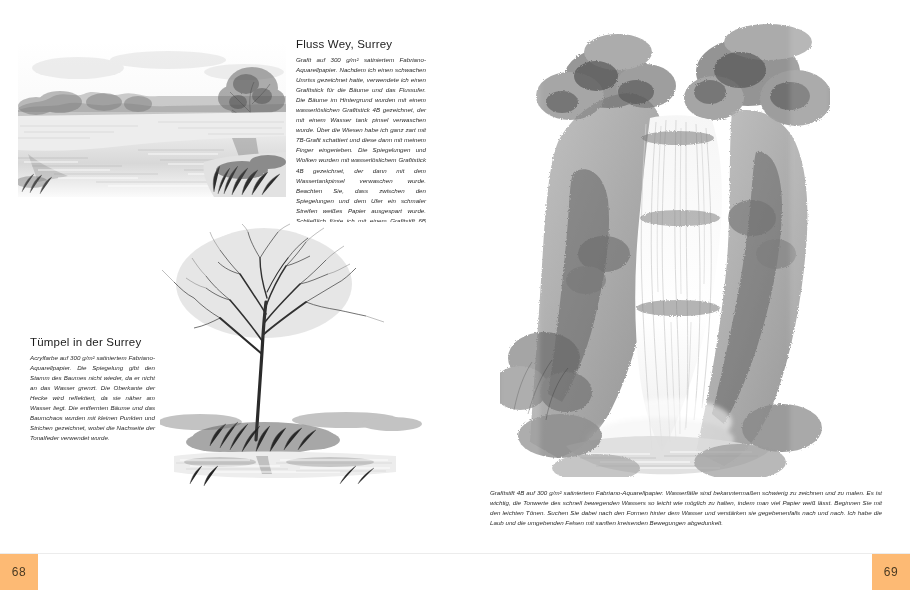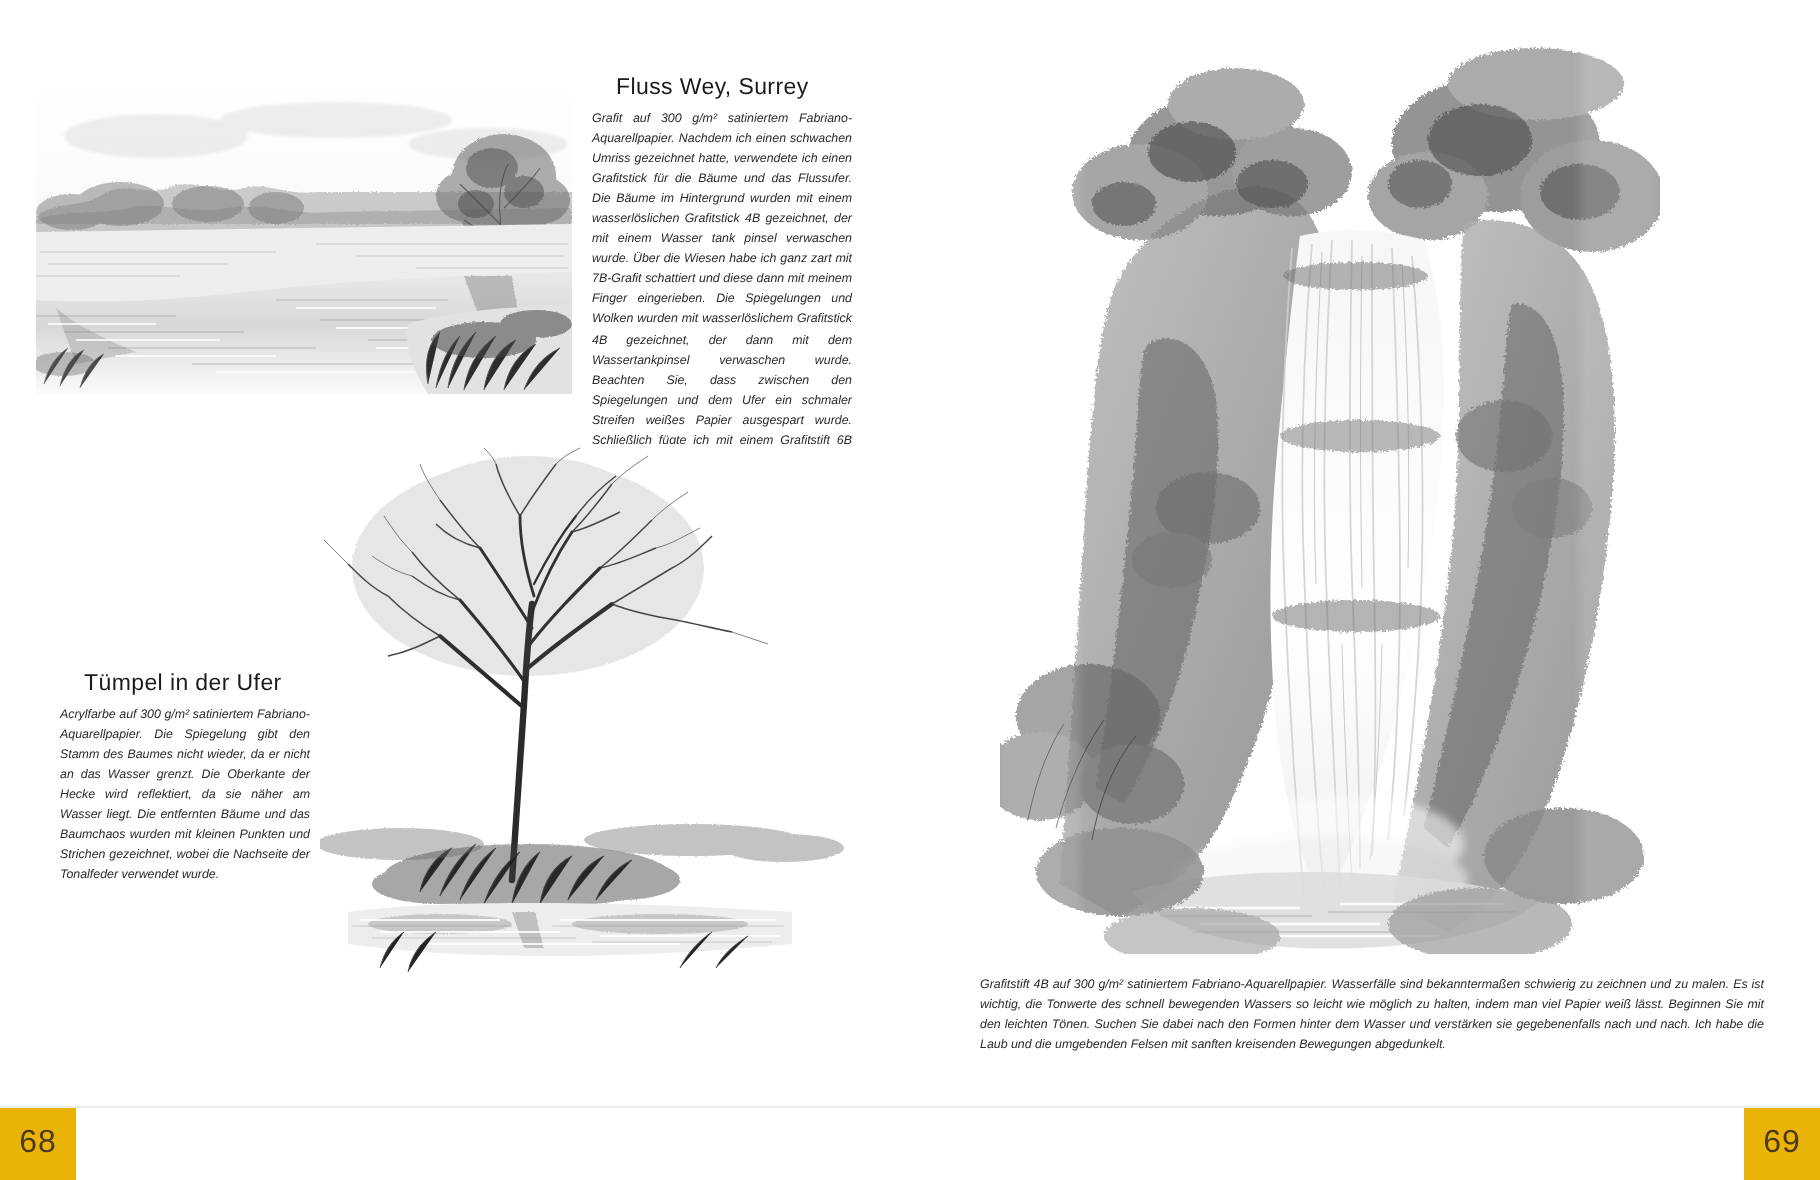--- a/index.html
+++ b/index.html
@@ -36,36 +36,36 @@
     width: 910px;
     height: 36px;
     background: #ffffff;
     border-top: 1px solid #ececec;
   }
   .folio {
     position: absolute;
     bottom: 0;
     width: 38px;
     height: 36px;
-    background: #eab308;
+    background: #fdba74;
     color: #4a3a22;
-    font-size: 16px;
+    font-size: 12px;
     display: flex;
     align-items: center;
     justify-content: center;
     letter-spacing: .5px;
   }
   .folio-left  { left: 0; }
   .folio-right { right: 0; }
 
   .caption-title {
     font-size: 11.5px;
     color: #1b1b1b;
     letter-spacing: .2px;
-    margin: 0 0 5px 12px;
+    margin: 0 0 5px 0;
     font-weight: 400;
   }
   .caption-body {
     font-size: 6.2px;
     line-height: 1.62;
     color: #2a2a2a;
     font-style: italic;
     margin: 0;
     text-align: justify;
   }
@@ -277,21 +277,21 @@
       </g>
 
       <g stroke="#2b2b2b" stroke-width="0.5" opacity="0.85">
         <path d="M30 262 C 32 254, 36 248, 42 244 M44 264 C 46 254, 52 248, 58 244
                  M180 262 C 184 254, 190 248, 196 244 M198 262 C 202 254, 208 250, 214 246"></path>
       </g>
     </svg>
   </div>
 
   <div id="cap-pond">
-    <h3 class="caption-title">Tümpel in der Ufer</h3>
+    <h3 class="caption-title">Tümpel in der Surrey</h3>
     <p class="caption-body">Acrylfarbe auf 300 g/m² satiniertem Fabriano-Aquarellpapier. Die Spiegelung gibt den Stamm des Baumes nicht wieder, da er nicht an das Wasser grenzt. Die Oberkante der Hecke wird reflektiert, da sie näher am Wasser liegt. Die entfernten Bäume und das Baumchaos wurden mit kleinen Punkten und Strichen gezeichnet, wobei die Nachseite der Tonalfeder verwendet wurde.</p>
   </div>
 
   <div class="art" id="art-fall">
     <svg width="330" height="455" viewBox="0 0 330 455" xmlns="http://www.w3.org/2000/svg">
       <defs>
         <linearGradient id="rockG" x1="0" y1="0" x2="1" y2="1">
           <stop offset="0%" stop-color="#b5b5b5"></stop>
           <stop offset="100%" stop-color="#7c7c7c"></stop>
         </linearGradient>

